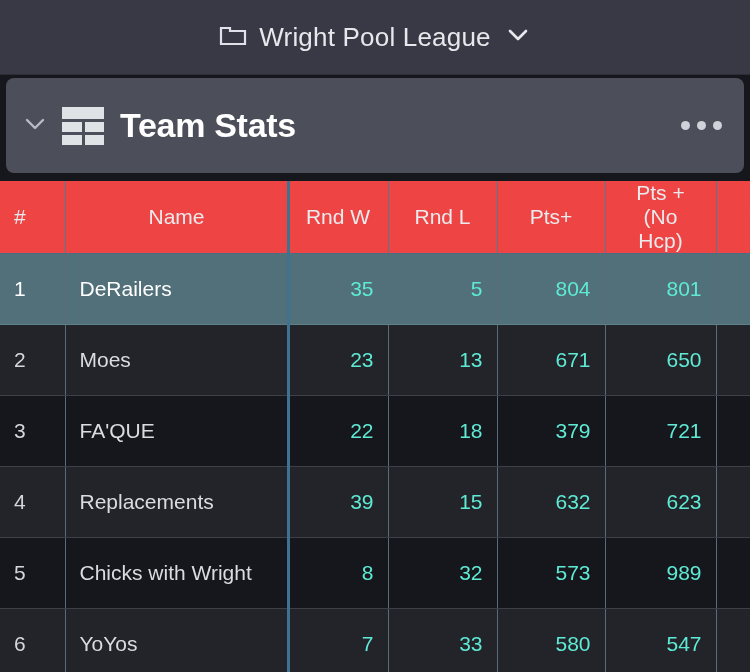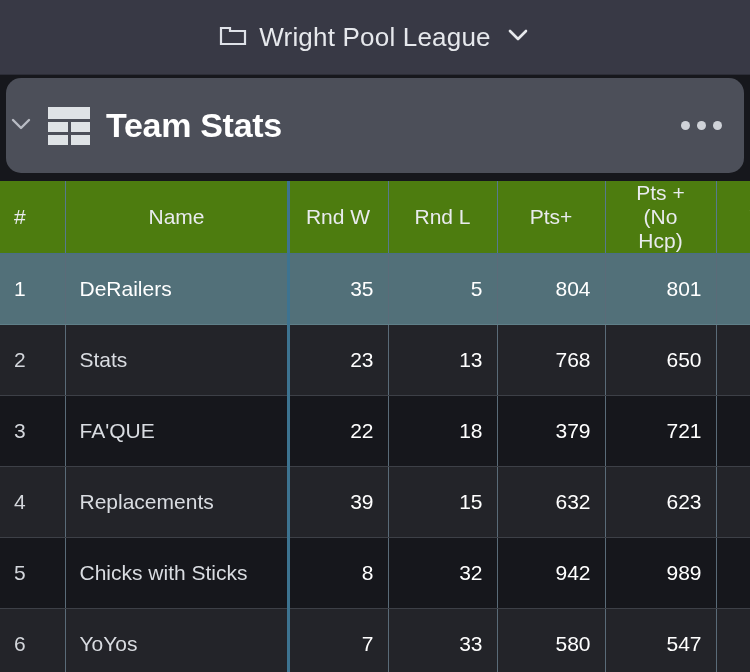--- a/index.html
+++ b/index.html
@@ -30,24 +30,24 @@
     letter-spacing: .2px;
     white-space: nowrap;
   }
   .chev-topbar { display: block; margin-left: 2px; }
 
   
   .titlebar {
     height: 95px;
     margin: 3px 6px 0 6px;
     background: #4c4f59;
-    border-radius: 15px;
+    border-radius: 8px;
     display: flex;
     align-items: center;
-    padding: 0 22px 0 0;
+    padding: 0 22px 0 14px;
   }
   .chev-card { flex: 0 0 auto; margin-right: 12px; }
   .grid-icon {
     flex: 0 0 auto;
     width: 42px; height: 38px;
     margin-right: 16px;
     display: flex; flex-direction: column; gap: 3px;
   }
   .grid-icon .gi-top { height: 12px; background: #dfe3e6; }
   .grid-icon .gi-bot { flex: 1; display: flex; gap: 3px; }
@@ -82,42 +82,42 @@
     padding: 0 14px;
     font-size: 21px;
     font-weight: 400;
     color: #e9ebee;
     border-right: 1px solid #5a6b78;
     border-bottom: 1px solid #3d4047;
     white-space: nowrap;
     overflow: hidden;
   }
   table.stats thead th {
-    background: #4d7c0f;
+    background: #ef4444;
     text-align: center;
     vertical-align: middle;
     white-space: normal;
     line-height: 1.15;
     border-bottom: 1px solid #4a6e86;
     border-right: 1px solid #56798f;
   }
   table.stats thead th.col-num { text-align: left; padding-left: 14px; }
 
   
   .col-num   { width: 65px; }
   .col-name  { width: 223px; }
   .col-rndw  { width: 100px; }
   .col-rndl  { width: 109px; }
   .col-pts   { width: 108px; }
   .col-ptsnh { width: 111px; }
   .col-wins  { width: 114px; }
 
   table.stats tbody td.c-num  { text-align: left;  color: #d4d7dc; }
   table.stats tbody td.c-name { text-align: left;  color: #d9dce1; }
-  table.stats tbody td.c-val  { text-align: right; color: #ffffff; }
+  table.stats tbody td.c-val  { text-align: right; color: #5eead4; }
 
   tbody tr.row-odd  td { background: #16171c; }
   tbody tr.row-even td { background: #232429; }
   tbody tr.row-selected td {
     background: #527079;
     color: #ffffff;
     border-bottom: 1px solid #5f7f88;
   }
   tbody tr.row-selected td.c-num,
   tbody tr.row-selected td.c-name { color: #ffffff; }
@@ -208,24 +208,24 @@
           <td class="c-num">1</td>
           <td class="c-name">DeRailers</td>
           <td class="c-val">35</td>
           <td class="c-val">5</td>
           <td class="c-val">804</td>
           <td class="c-val">801</td>
           <td class="c-val">6</td>
         </tr>
         <tr class="row-even">
           <td class="c-num">2</td>
-          <td class="c-name">Stats</td>
+          <td class="c-name">Moes</td>
           <td class="c-val">23</td>
           <td class="c-val">13</td>
-          <td class="c-val">768</td>
+          <td class="c-val">671</td>
           <td class="c-val">650</td>
           <td class="c-val">4</td>
         </tr>
         <tr class="row-odd">
           <td class="c-num">3</td>
           <td class="c-name">FA'QUE</td>
           <td class="c-val">22</td>
           <td class="c-val">18</td>
           <td class="c-val">379</td>
           <td class="c-val">721</td>
@@ -235,24 +235,24 @@
           <td class="c-num">4</td>
           <td class="c-name">Replacements</td>
           <td class="c-val">39</td>
           <td class="c-val">15</td>
           <td class="c-val">632</td>
           <td class="c-val">623</td>
           <td class="c-val">4</td>
         </tr>
         <tr class="row-odd">
           <td class="c-num">5</td>
-          <td class="c-name">Chicks with Sticks</td>
+          <td class="c-name">Chicks with Wright</td>
           <td class="c-val">8</td>
           <td class="c-val">32</td>
-          <td class="c-val">942</td>
+          <td class="c-val">573</td>
           <td class="c-val">989</td>
           <td class="c-val">2</td>
         </tr>
         <tr class="row-even">
           <td class="c-num">6</td>
           <td class="c-name">YoYos</td>
           <td class="c-val">7</td>
           <td class="c-val">33</td>
           <td class="c-val">580</td>
           <td class="c-val">547</td>

